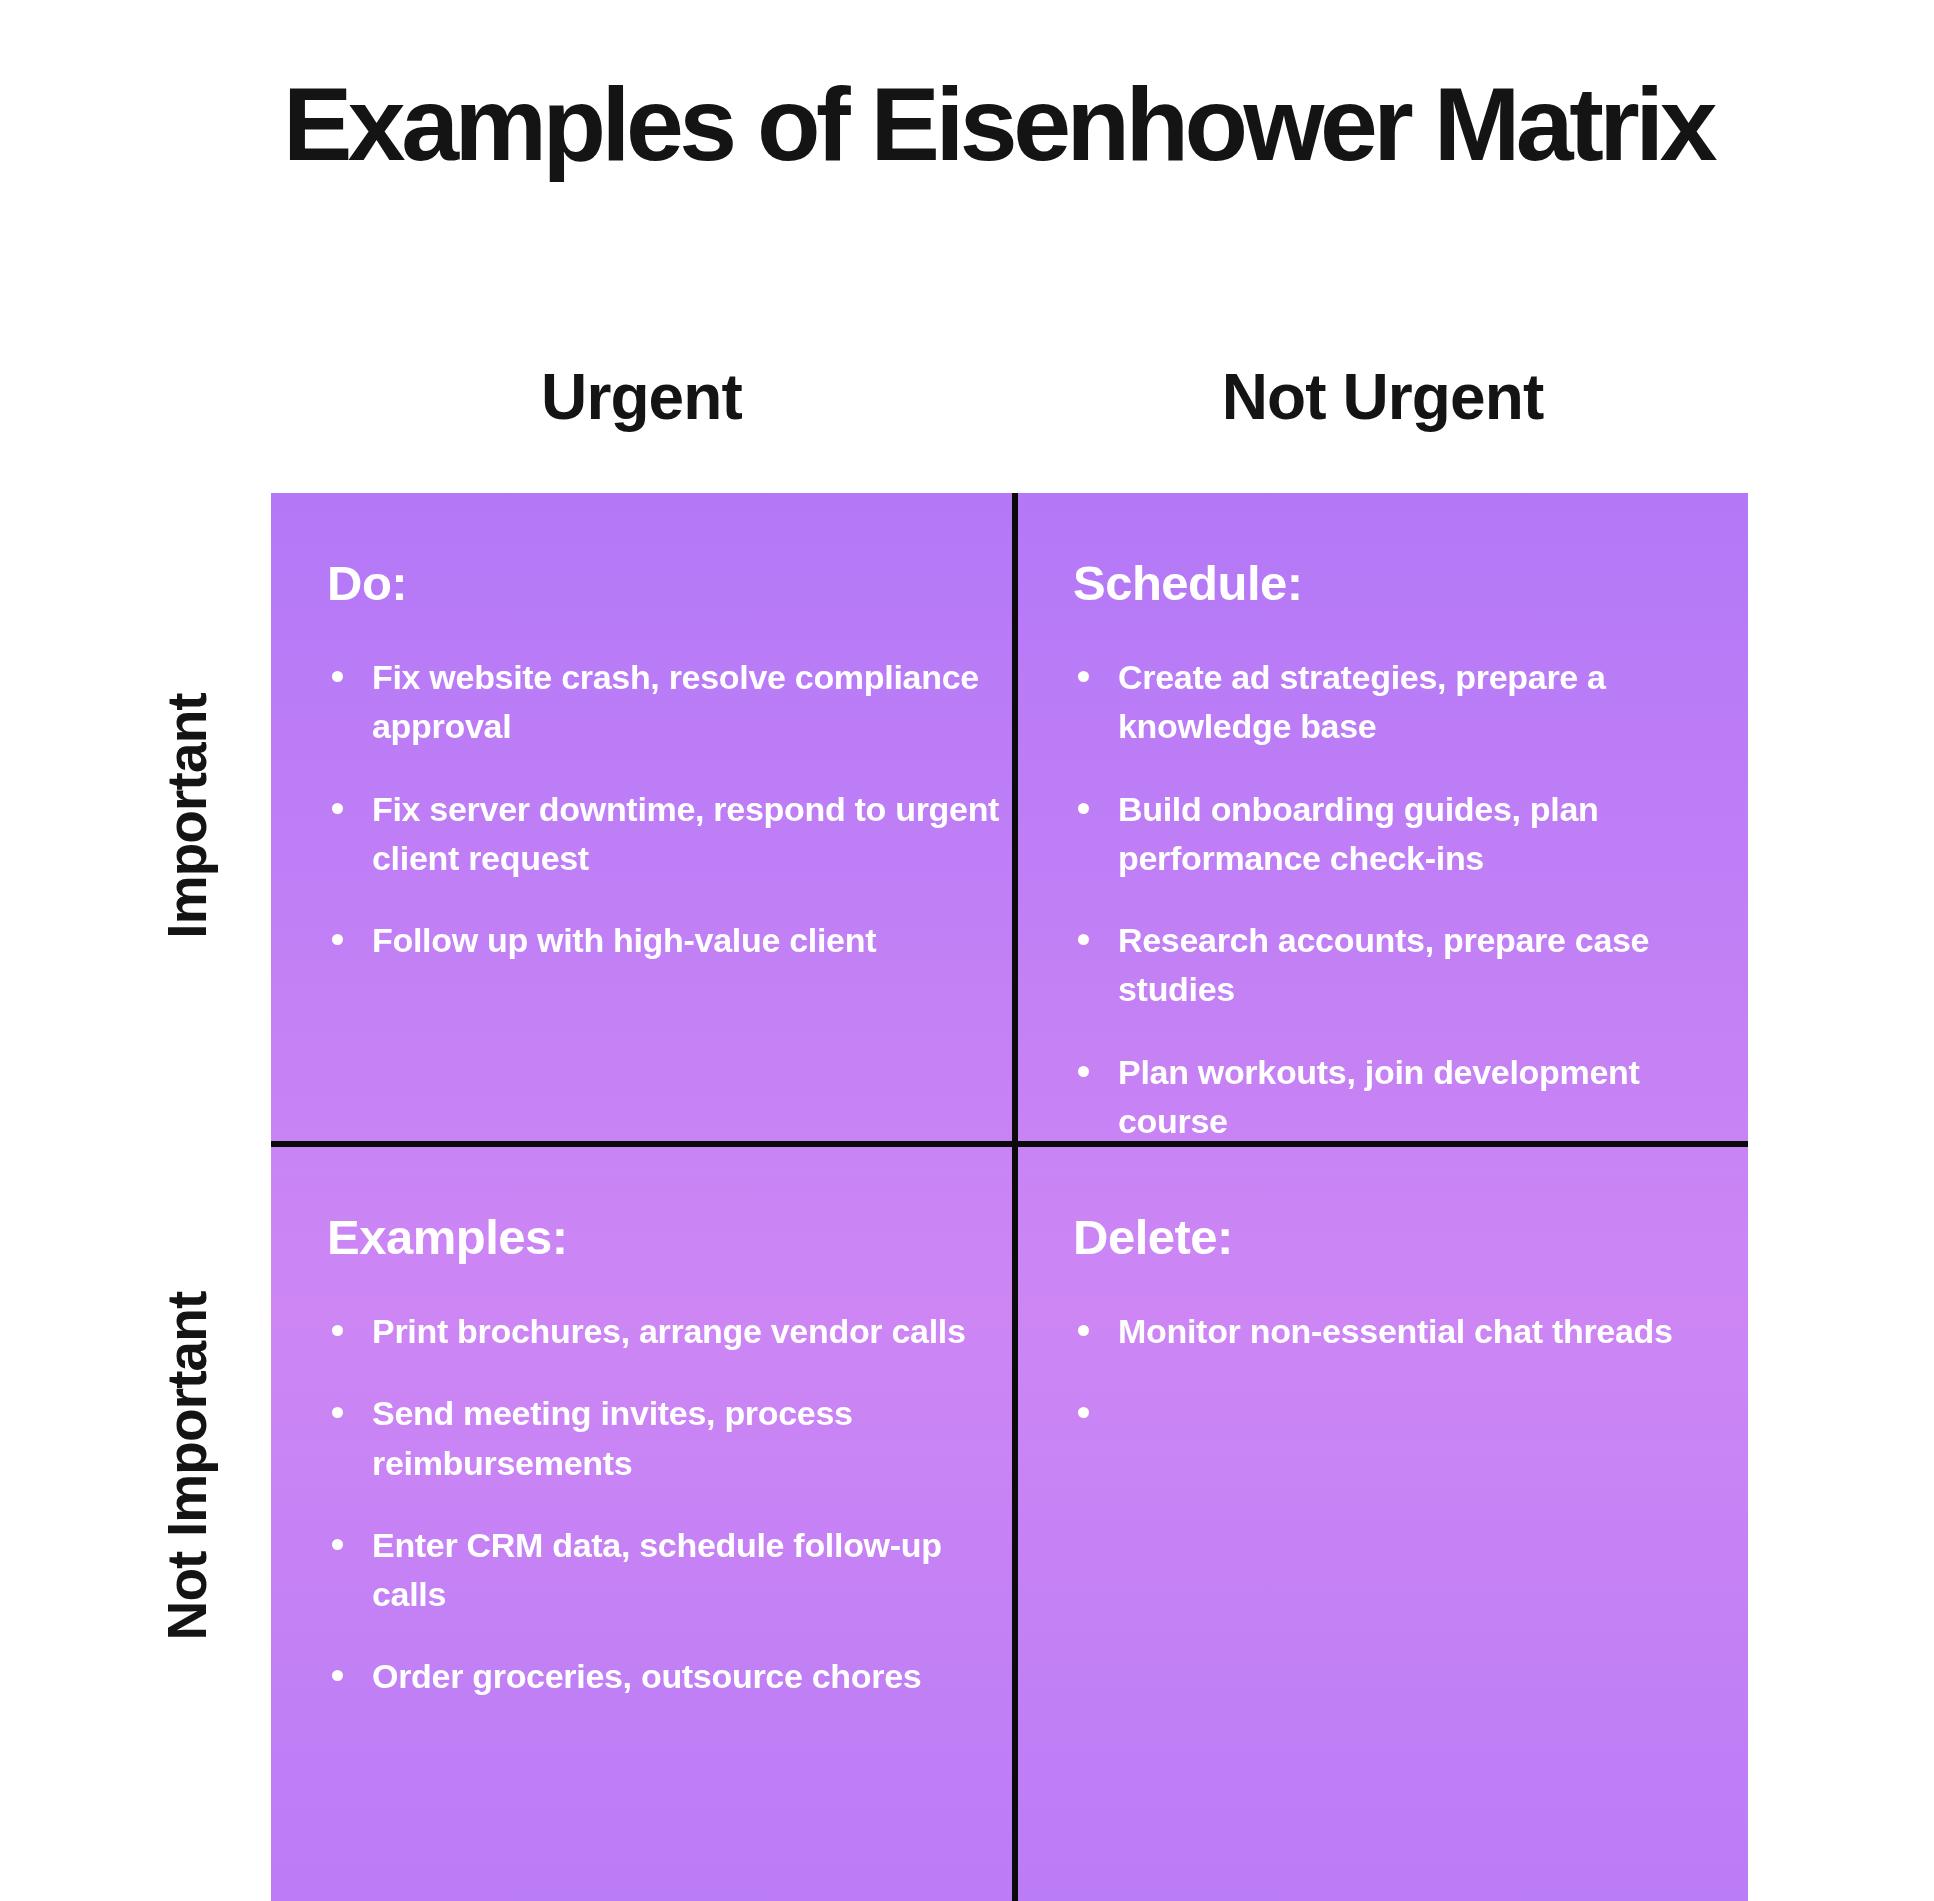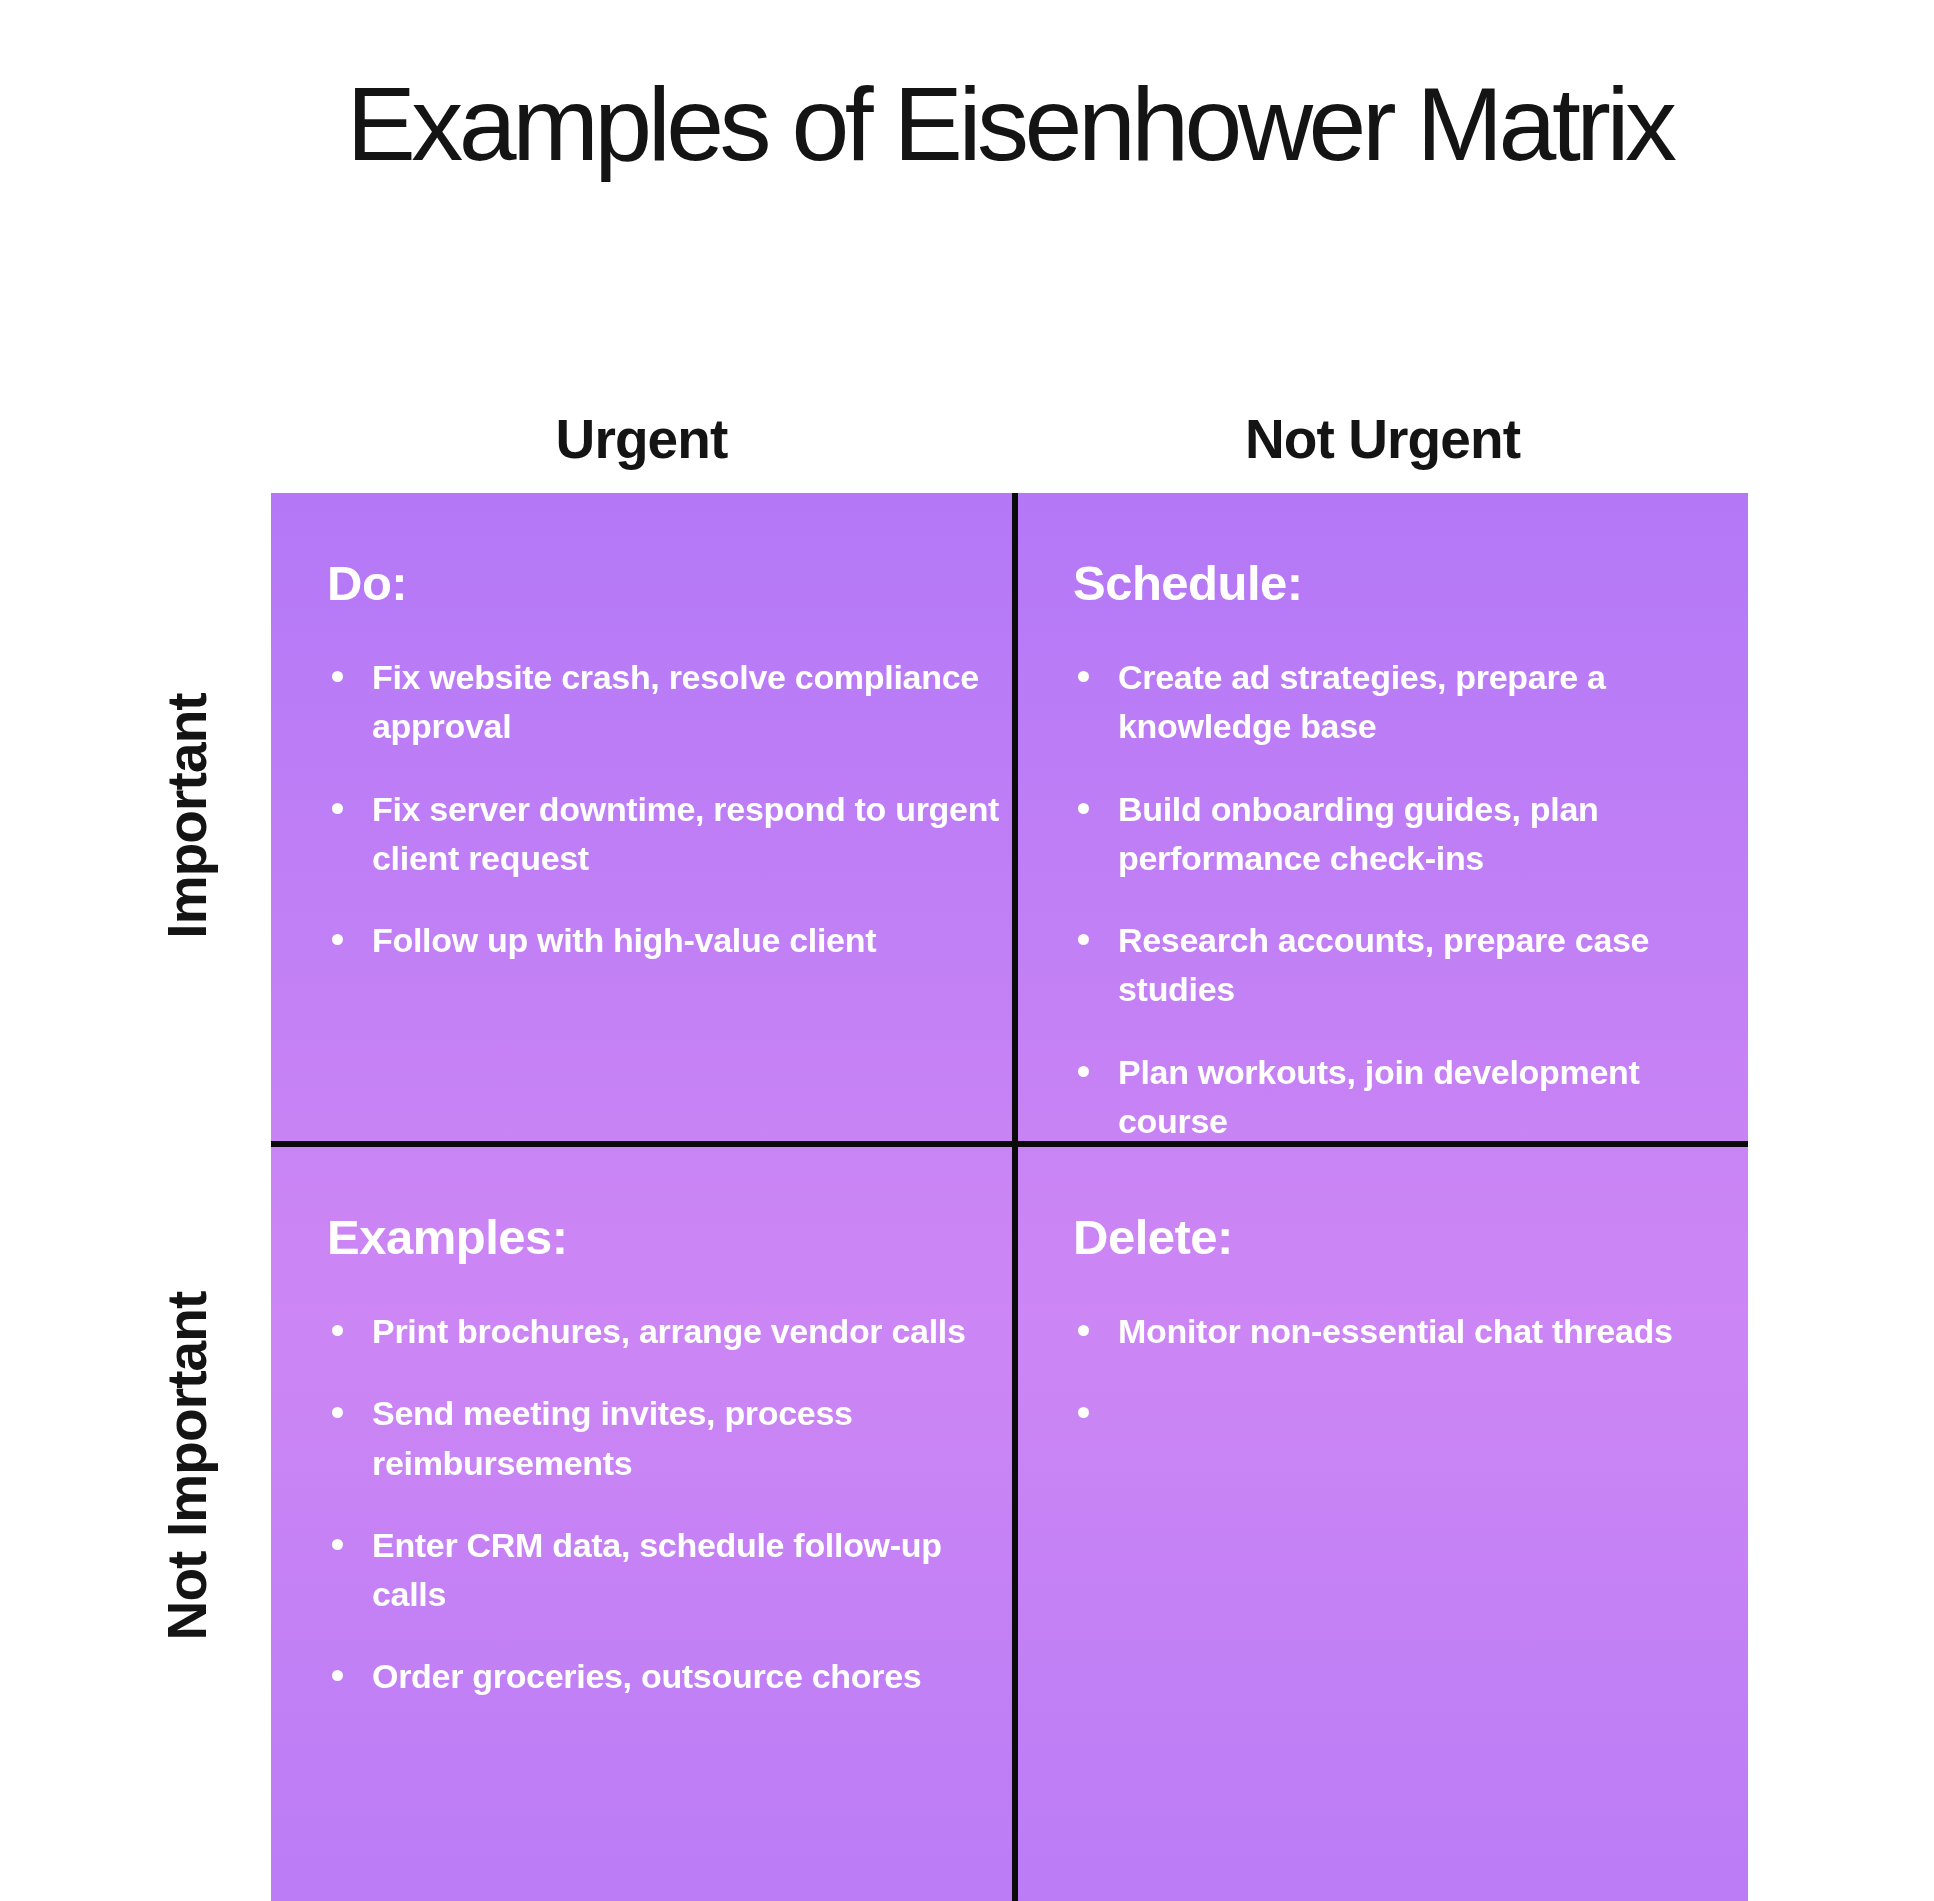--- a/index.html
+++ b/index.html
@@ -11,39 +11,37 @@
   }
   .page {
     position: relative;
     width: 1935px;
     height: 1902px;
     background: var(--background, #ffffff);
     overflow: hidden;
   }
   .title {
     position: absolute;
-    left: 271px;
+    left: 283px;
     top: 65px;
     width: 1477px;
-    text-align: center;
     font-size: 104px;
-    font-weight: 400;
+    font-weight: 700;
     letter-spacing: -4.5px;
     color: var(--heading-text, #141414);
     white-space: nowrap;
   }
   .col-header {
     position: absolute;
     top: 360px;
-    font-size: 55px;
+    font-size: 64px;
     font-weight: 700;
     color: var(--heading-text, #141414);
     text-align: center;
     letter-spacing: -0.9px;
-    margin-top: 47px;
   }
   .col-header.left  { left: 271px;  width: 741px; }
   .col-header.right { left: 1017px; width: 731px; }
   .row-label {
     position: absolute;
     font-size: 55px;
     font-weight: 700;
     color: var(--heading-text, #141414);
     white-space: nowrap;
     letter-spacing: -0.9px;

